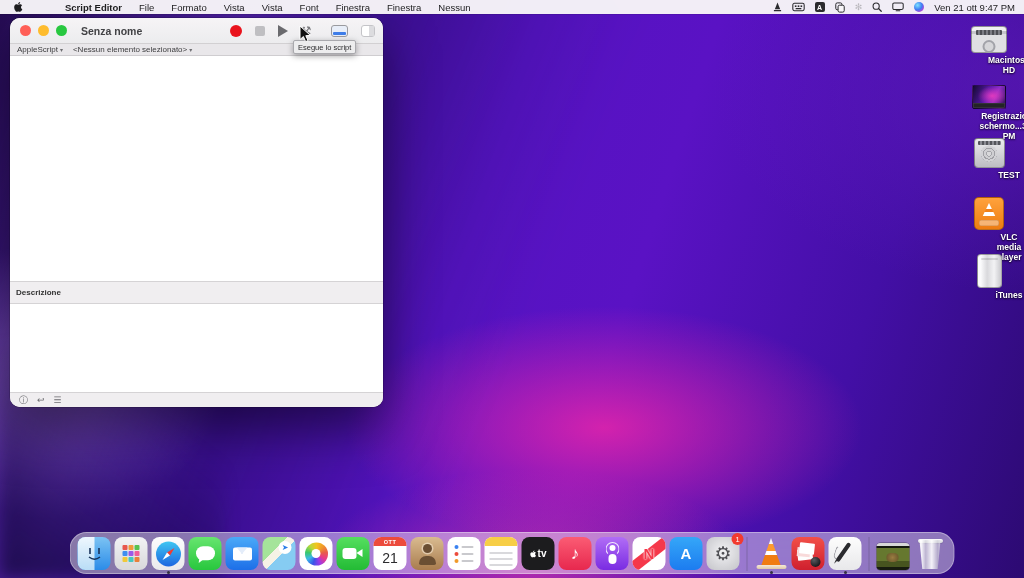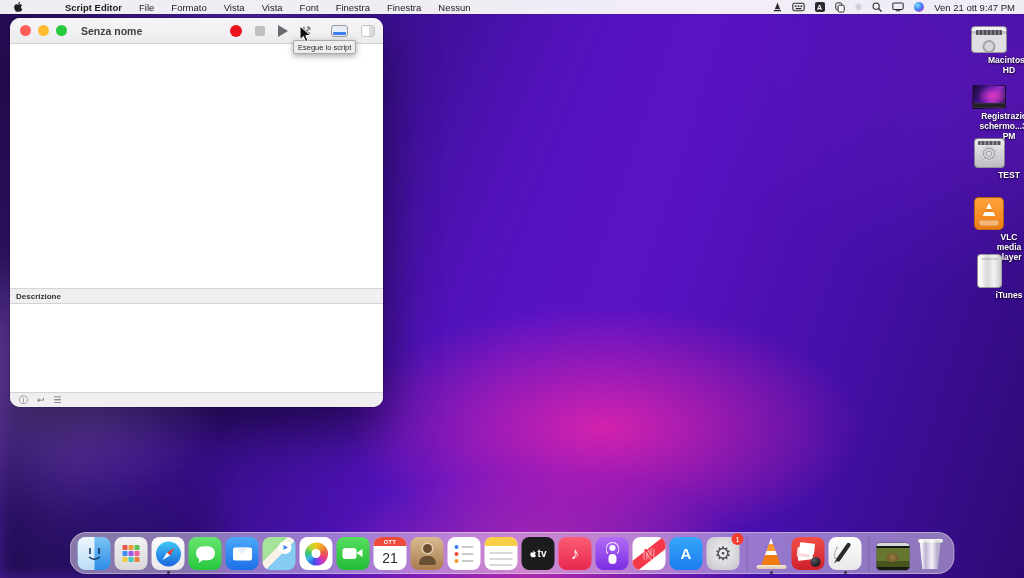--- a/index.html
+++ b/index.html
@@ -51,21 +51,21 @@
   .tb-panel { width:17px; height:12px; border:1.5px solid #9a9a9e; border-radius:3px; margin-left:6px; position:relative; background:#e8eef8; }
   .tb-panel::after { content:""; position:absolute; left:1px; right:1px; bottom:1px; height:3px; background:#3e7de8; border-radius:1px; }
   .tb-side { width:14px; height:12px; border:1.5px solid #c4c4c8; border-radius:3px; position:relative; background:#fff; }
   .tb-side::after { content:""; position:absolute; top:0; bottom:0; right:0; width:5px; background:#dcdcdf; border-radius:0 1px 1px 0; }
 
   .navbar { height:12px; background:#e9e7ea; border-bottom:.5px solid #cfcdd0; display:flex; align-items:center; gap:10px; padding-left:7px; font-size:8px; color:#3c3c3e; }
   .nav-pop { display:flex; align-items:center; gap:2px; }
   .nav-pop .chev { font-size:6px; color:#6e6e72; }
 
   .editor { flex:1; background:#fff; }
-  .descbar { height:16px; background:#f0eef0; border-top:.5px solid #d5d3d5; border-bottom:.5px solid #d5d3d5;
+  .descbar { height:23px; background:#f0eef0; border-top:.5px solid #d5d3d5; border-bottom:.5px solid #d5d3d5;
     display:flex; align-items:center; padding-left:6px; font-size:8px; font-weight:bold; color:#333; }
   .descarea { height:88px; background:#fff; }
   .bottombar { height:15px; background:#f0eef0; border-top:.5px solid #d5d3d5; border-radius:0 0 10px 10px;
     display:flex; align-items:center; gap:9px; padding-left:9px; font-size:9px; color:#6e6e72; }
   .bottombar span { line-height:1; }
 
   .tooltip { position:absolute; left:283px; top:22px; background:#ededee; border:.5px solid #a9a9ad;
     box-shadow:0 2px 6px rgba(0,0,0,.35); font-size:7.5px; color:#2c2c2e; padding:1.5px 4px; border-radius:2px; white-space:nowrap; z-index:80; }
 
   .cursor { position:absolute; left:299px; top:25px; z-index:120; }
@@ -279,20 +279,30 @@
     <div class="tb-tools">
       <span class="tb-rec"></span>
       <span class="tb-stop"></span>
       <span class="tb-run"></span>
       <span class="tb-hammer">⚒</span>
       <span class="tb-panel"></span>
       <span class="tb-side"></span>
     </div>
   </div>
 
+  <div class="navbar">
+    <span class="nav-pop">
+      <span>AppleScript</span>
+      <span class="chev">▾</span>
+    </span>
+    <span class="nav-pop">
+      <span>&lt;Nessun elemento selezionato&gt;</span>
+      <span class="chev">▾</span>
+    </span>
+  </div>
 
   <div class="editor"></div>
 
   <div class="descbar">
     <span>Descrizione</span>
   </div>
   <div class="descarea"></div>
 
   <div class="bottombar">
     <span>ⓘ</span>

